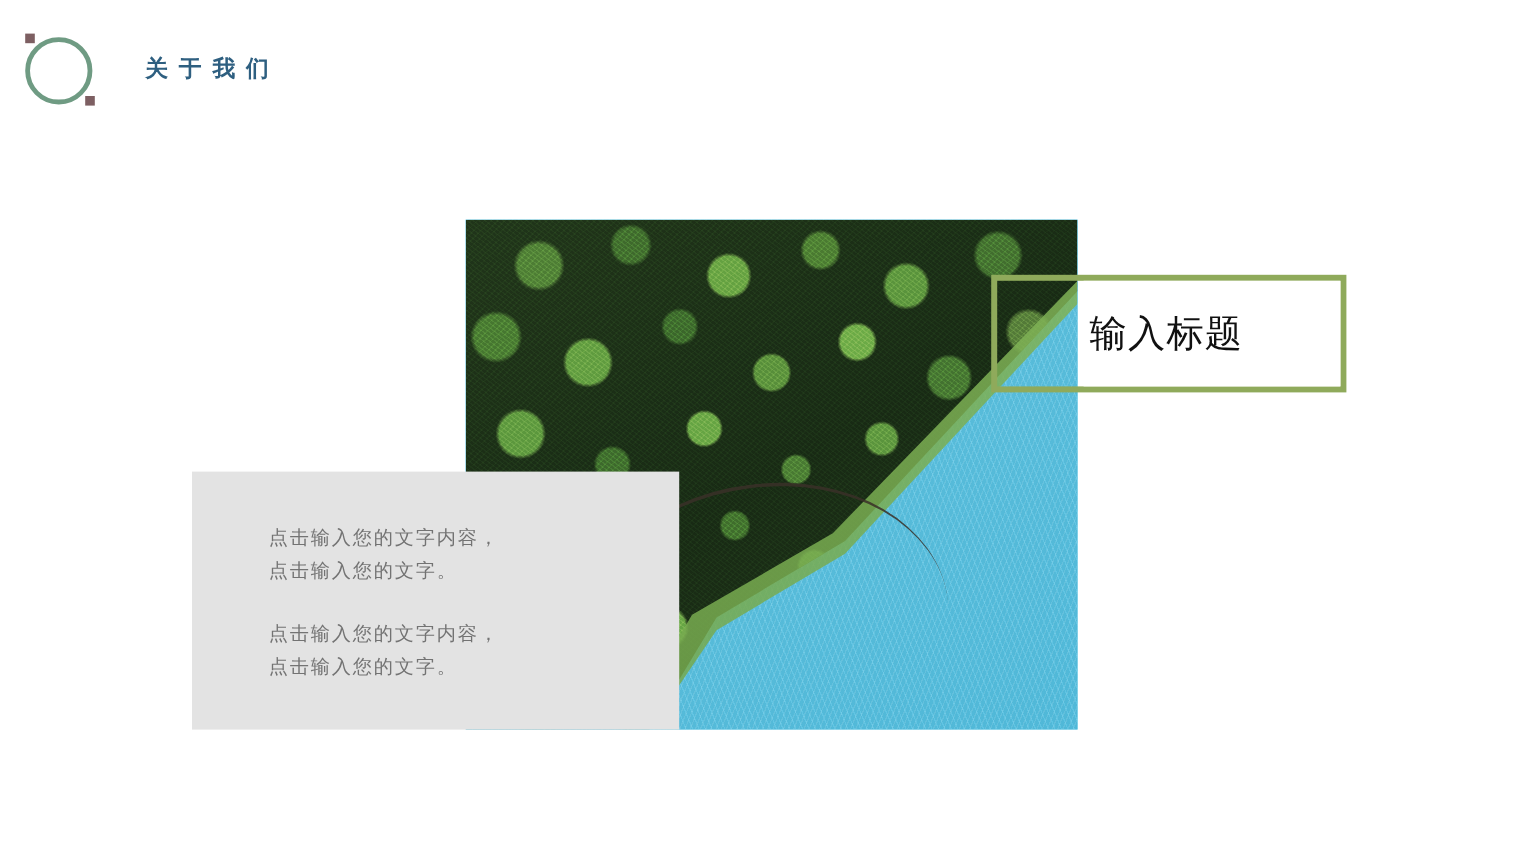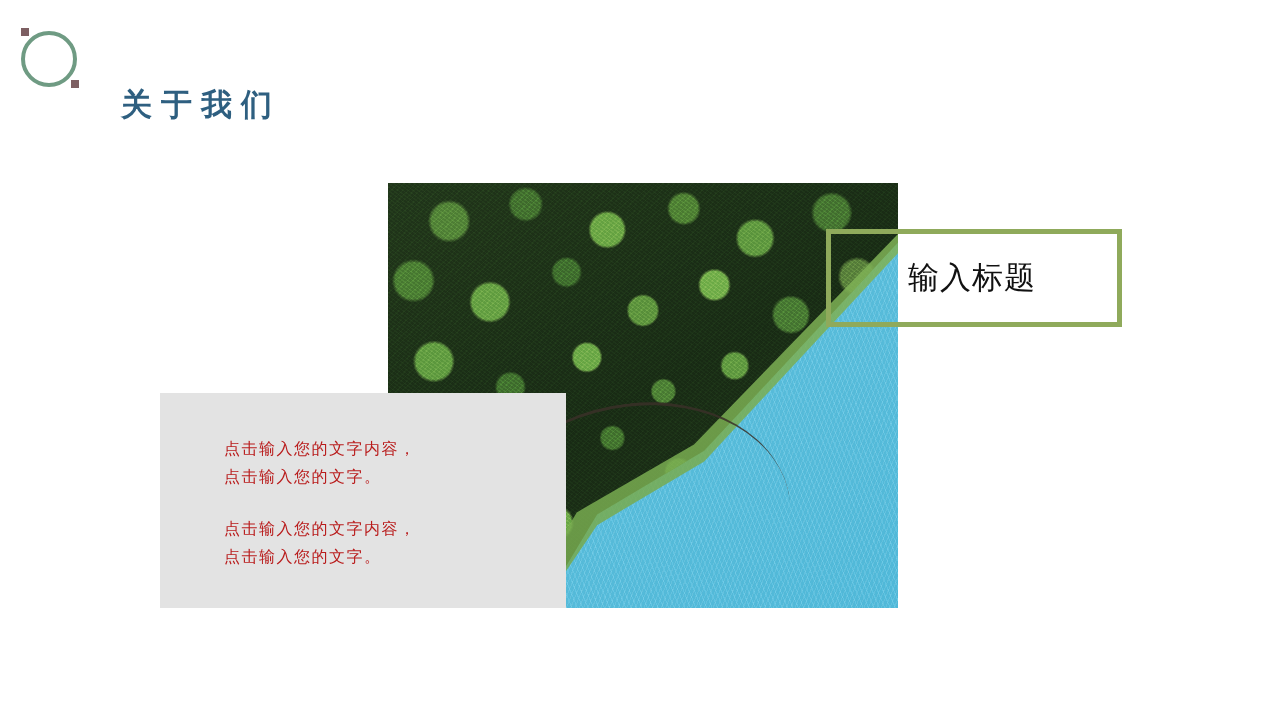--- a/index.html
+++ b/index.html
@@ -43,26 +43,25 @@
     height: 8px;
     background: #7d5f62;
   }
   .logo-sq.tl { left: 3px; top: 1px; }
   .logo-sq.br { left: 53px; top: 53px; }
 
   .page-title {
     position: absolute;
     left: 121px;
     top: 44px;
-    font-size: 31px;
+    font-size: 19px;
     font-weight: bold;
     color: #2e5f80;
     letter-spacing: 9px;
     white-space: nowrap;
-    margin-top: 40px;
   }
 
   
   .photo {
     position: absolute;
     left: 388px;
     top: 183px;
     width: 510px;
     height: 425px;
     overflow: hidden;
@@ -189,21 +188,21 @@
     height: 215px;
     background: #e3e3e3;
   }
   .body-copy {
     position: absolute;
     left: 64px;
     top: 42px;
     width: 300px;
     font-size: 16px;
     line-height: 28px;
-    color: #b91c1c;
+    color: #737373;
     letter-spacing: 1.5px;
   }
   .body-copy p {
     margin: 0 0 24px 0;
     white-space: pre-line;
   }
   .body-copy p:last-child { margin-bottom: 0; }
 </style>
 </head>
 <body>

